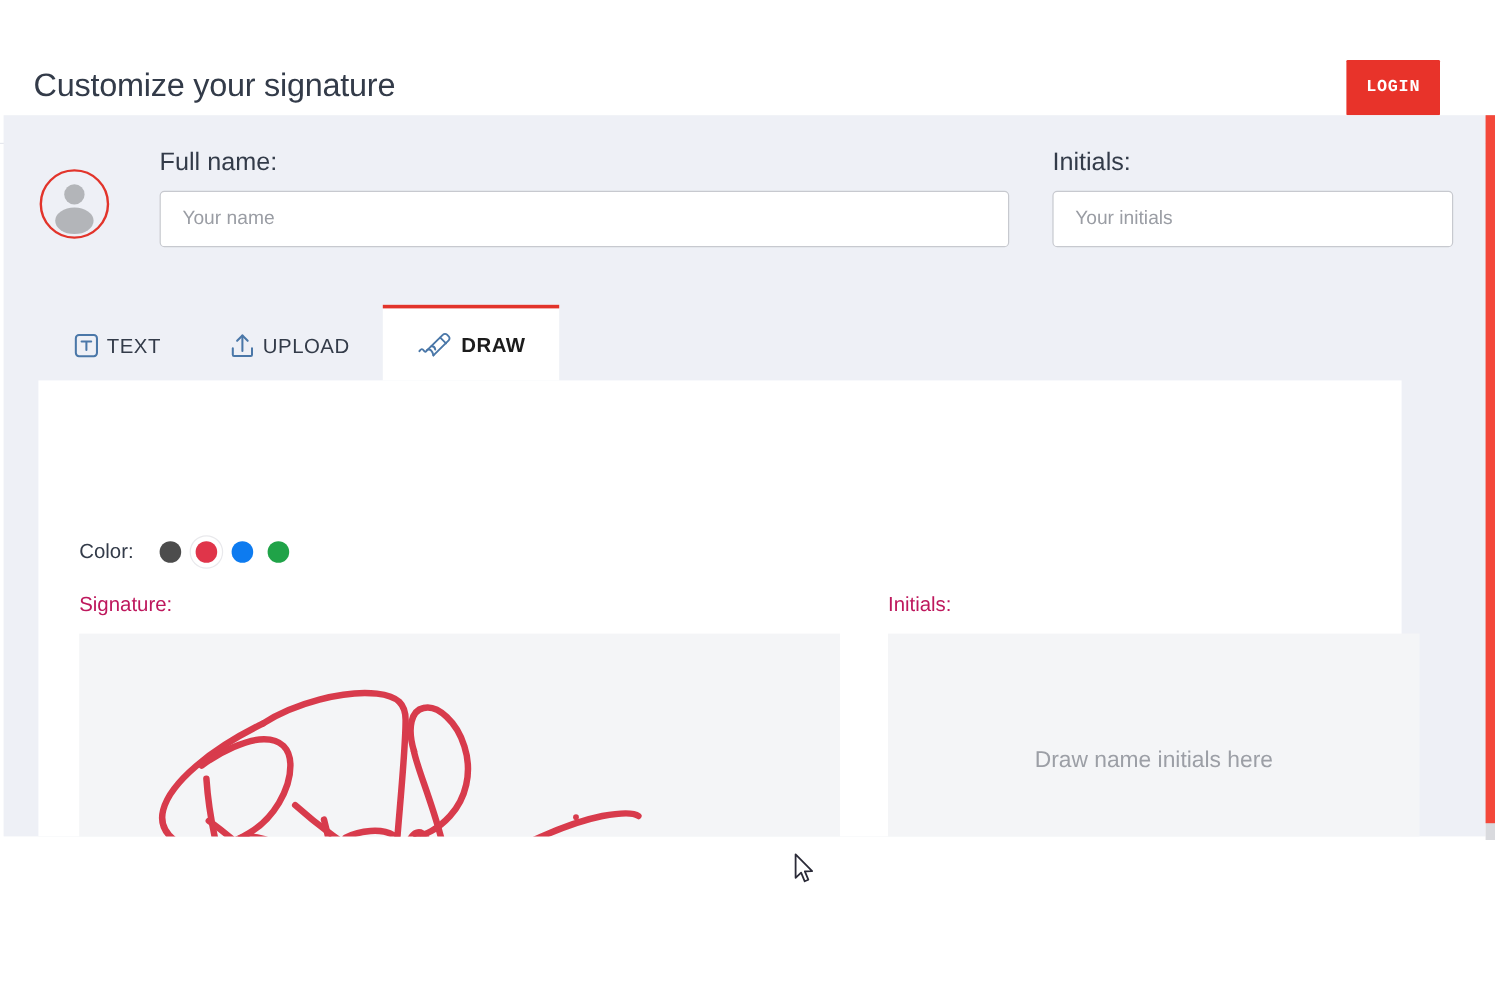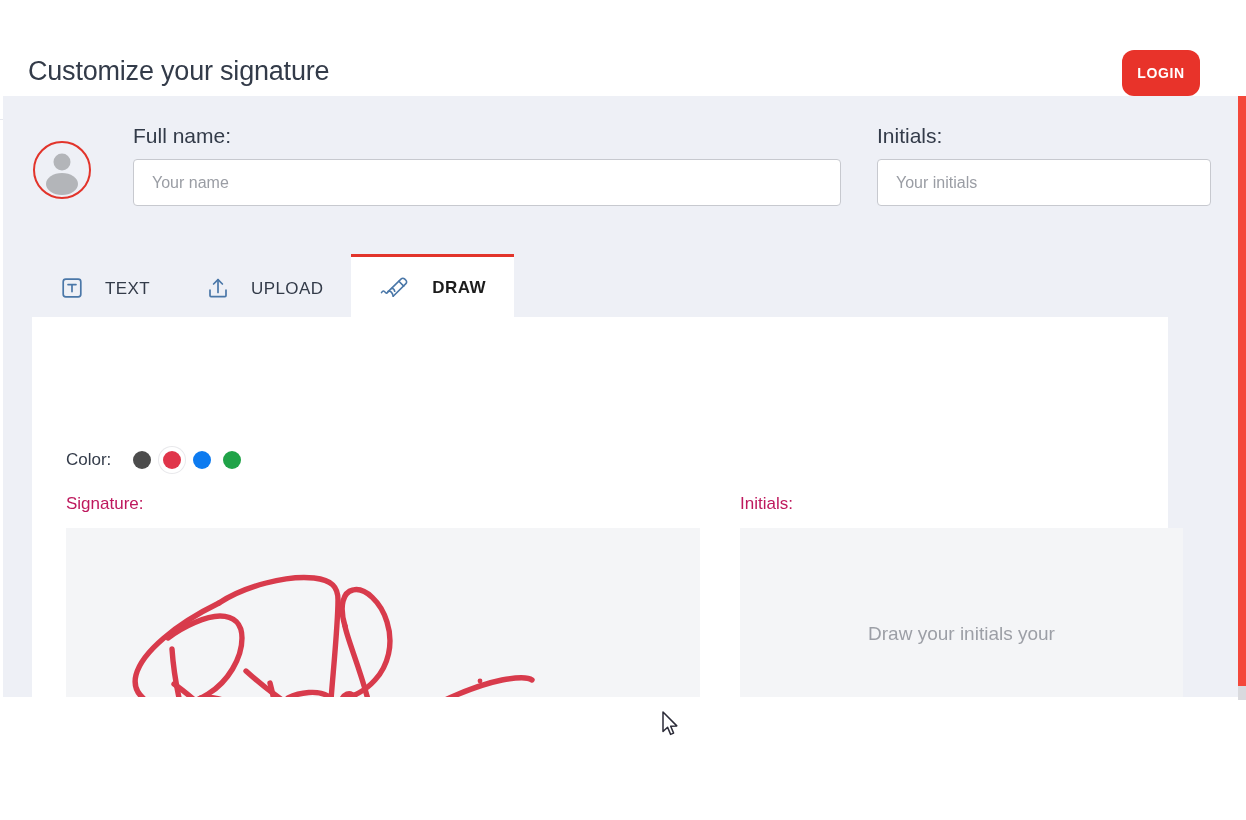--- a/index.html
+++ b/index.html
@@ -36,22 +36,22 @@
     letter-spacing: -0.2px;
     white-space: nowrap;
   }
   .login-button {
     position: absolute;
     right: 46px; top: 26px;
     width: 78px; height: 46px;
     background: #e8332a;
     color: #ffffff;
     border: none;
-    border-radius: 12px;
-    font-family: Liberation Sans, sans-serif;
+    border-radius: 1px;
+    font-family: Liberation Mono, monospace;
     font-size: 14px;
     font-weight: bold;
     letter-spacing: 0.6px;
     cursor: pointer;
     display: flex;
     align-items: center;
     justify-content: center;
   }
 
   
@@ -116,21 +116,21 @@
     left: 29px; top: 158px;
     width: 1178px; height: 63px;
     display: flex;
     align-items: flex-end;
   }
   .tab {
     height: 58px;
     display: flex;
     align-items: center;
     justify-content: center;
-    gap: 21px;
+    gap: 5px;
     padding: 0 28px;
     background: transparent;
     border: none;
     font-family: "Liberation Sans", sans-serif;
     font-size: 17px;
     letter-spacing: 0.4px;
     color: #333b49;
     cursor: pointer;
     position: relative;
   }
@@ -345,21 +345,21 @@
               <path d="M336 196 c26 -18 70 -38 100 -44 c16 -3 26 -3 30 0"></path>
             </g>
             <circle cx="414" cy="153" r="2.4" fill="#d83b4c"></circle>
           </svg>
         </div>
       </div>
 
       <div class="canvas-block initials">
         <span class="canvas-label">Initials:</span>
         <div class="draw-canvas">
-          <span class="canvas-placeholder">Draw your initials your</span>
+          <span class="canvas-placeholder">Draw name initials here</span>
         </div>
       </div>
 
     </div>
   </div>
 
   <div class="scroll-track">
     <div class="scroll-thumb"></div>
   </div>
 

